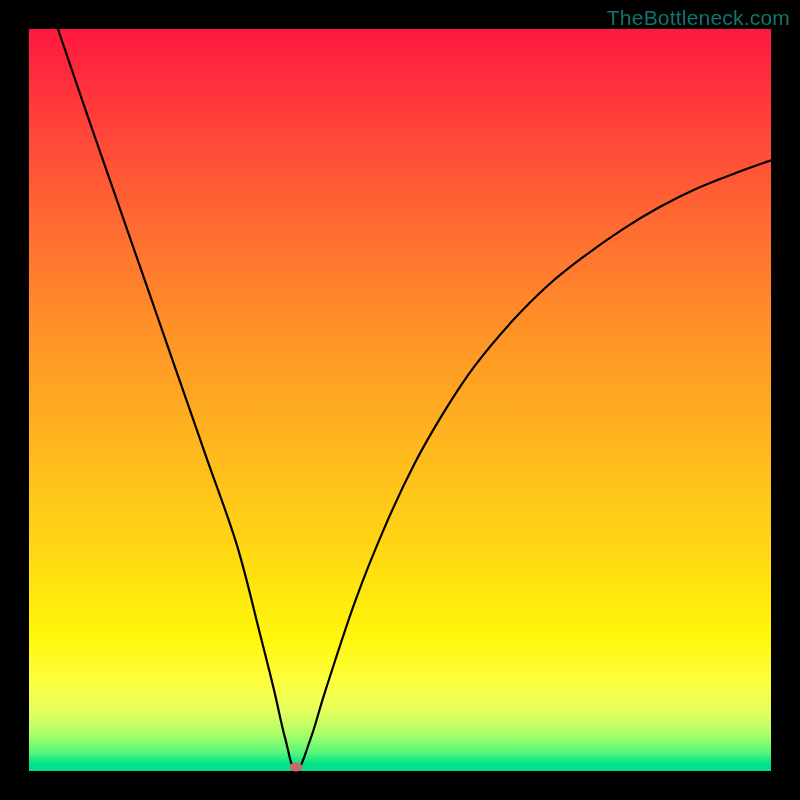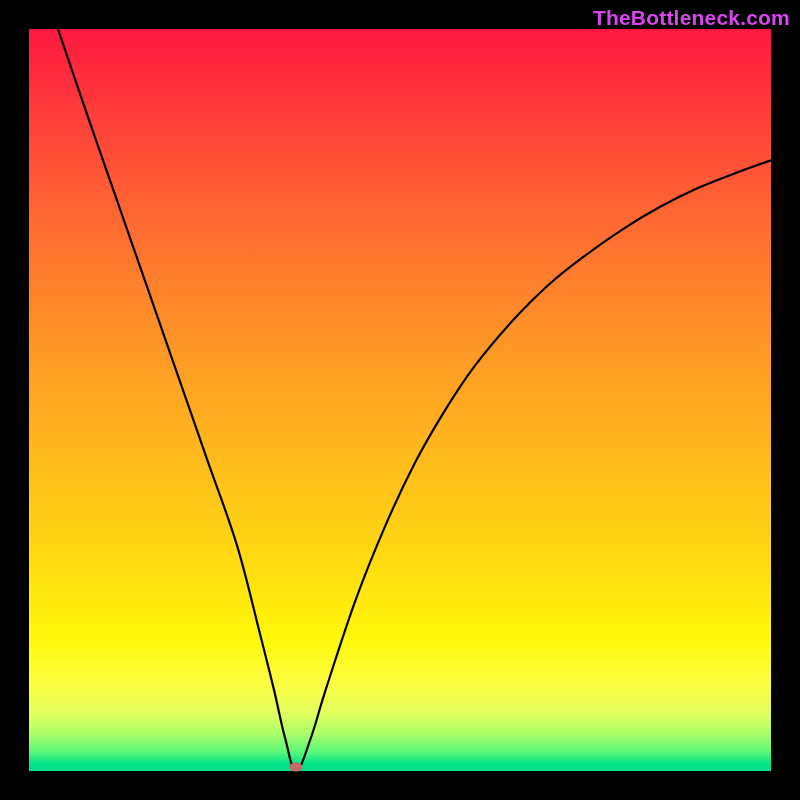--- a/index.html
+++ b/index.html
@@ -30,23 +30,23 @@
       #aaff68 95%,
       #57f77a 97.5%,
       #02e38a 99%,
       #00e08a 100%
     );
   }
   .watermark {
     position: absolute;
     top: 6px;
     right: 10px;
-    color: #d946ef;
+    color: #0f766e;
     font-size: 21px;
-    font-weight: 700;
+    font-weight: 400;
     letter-spacing: 0.2px;
     user-select: none;
   }
   svg.curve {
     position: absolute;
     left: 0;
     top: 0;
     width: 742px;
     height: 742px;
   }

